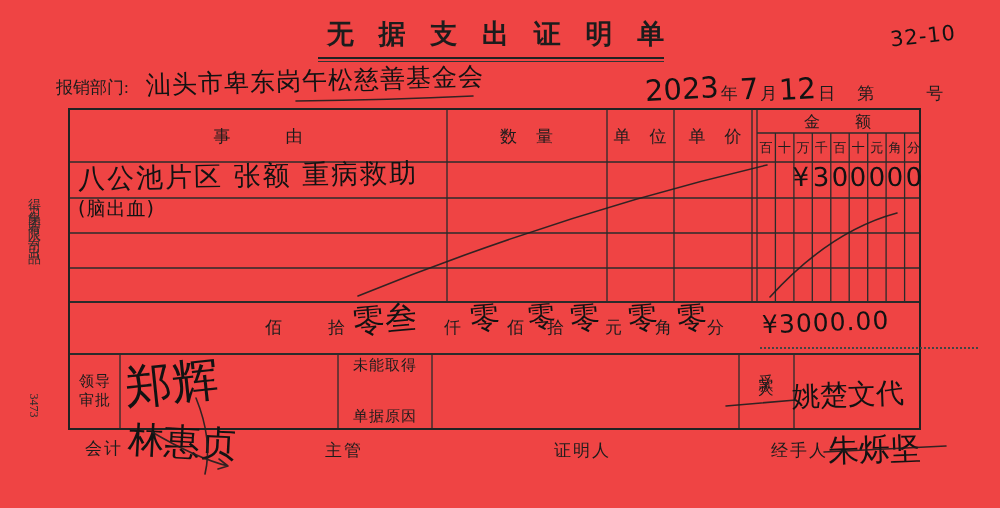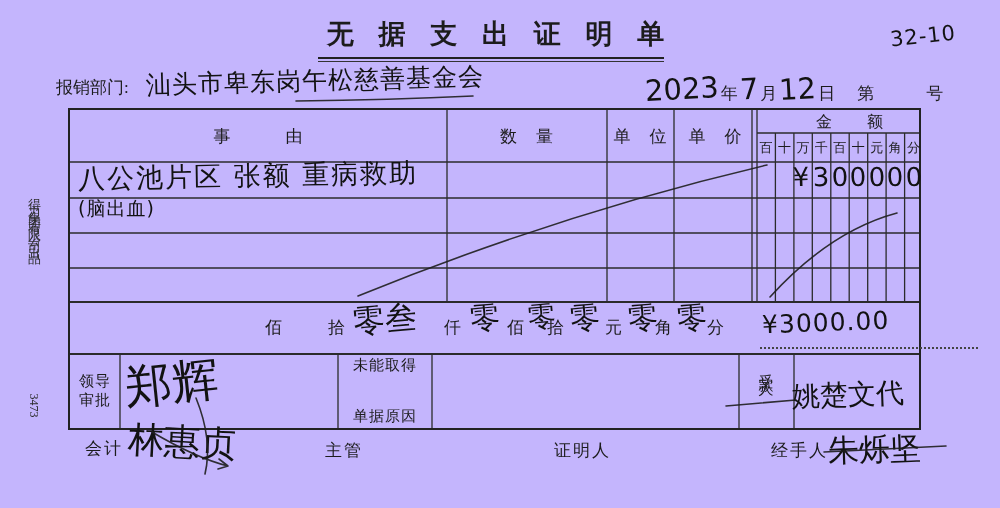--- a/index.html
+++ b/index.html
@@ -1,16 +1,16 @@
 <!DOCTYPE html>
 <html><head>
 <meta charset="utf-8">
 <style>
   html,body{margin:0;padding:0;background:#e8e8e8;}
-  .page{position:relative;width:1000px;height:508px;background:#c4b5fd;overflow:hidden;
+  .page{position:relative;width:1000px;height:508px;background:#ef4444;overflow:hidden;
         font-family:"Liberation Serif","DejaVu Serif",serif;color:#1c1c1c;}
   .printed{font-family:"Liberation Serif","DejaVu Serif",serif;color:#1c1c1c;}
   .hw{font-family:"DejaVu Sans","Liberation Sans",sans-serif;color:#121212;}
   .abs{position:absolute;}
   .title{top:16px;left:0;width:100%;text-align:center;font-size:27px;font-weight:bold;letter-spacing:9px;}
   .title-ul1{top:57px;left:318px;width:346px;border-top:2px solid #222;height:0;}
   .title-ul2{top:61px;left:318px;width:346px;border-top:1px solid #333;height:0;}
   .corner{top:24px;left:890px;font-size:21px;transform:rotate(-6deg);letter-spacing:1px;}
   .dept-label{top:76px;left:56px;font-size:17px;}
   .dept-value{top:64px;left:146px;font-size:25px;letter-spacing:1px;transform:rotate(-1.5deg);white-space:nowrap;}
@@ -92,21 +92,21 @@
         <line x1="362" y1="244" x2="362" y2="318"></line>
         <line x1="669" y1="244" x2="669" y2="318"></line>
         <line x1="724" y1="244" x2="724" y2="318"></line>
       </g>
     </svg>
 
     <div class="cell-text printed" style="top:15px;left:0;width:377px;">事　　　由</div>
     <div class="cell-text printed" style="top:15px;left:377px;width:160px;">数　量</div>
     <div class="cell-text printed" style="top:15px;left:537px;width:67px;">单　位</div>
     <div class="cell-text printed" style="top:15px;left:604px;width:83px;">单　价</div>
-    <div class="cell-text printed" style="top:2px;left:687px;width:162px;font-size:16px;padding-left:12px;">金　　额</div>
+    <div class="cell-text printed" style="top:2px;left:687px;width:162px;font-size:16px;">金　　额</div>
     <span class="subhdr printed" style="left:687px;">百</span>
     <span class="subhdr printed" style="left:705.4px;">十</span>
     <span class="subhdr printed" style="left:723.9px;">万</span>
     <span class="subhdr printed" style="left:742.3px;">千</span>
     <span class="subhdr printed" style="left:760.8px;">百</span>
     <span class="subhdr printed" style="left:779.2px;">十</span>
     <span class="subhdr printed" style="left:797.7px;">元</span>
     <span class="subhdr printed" style="left:816.1px;">角</span>
     <span class="subhdr printed" style="left:834.6px;">分</span>
 

